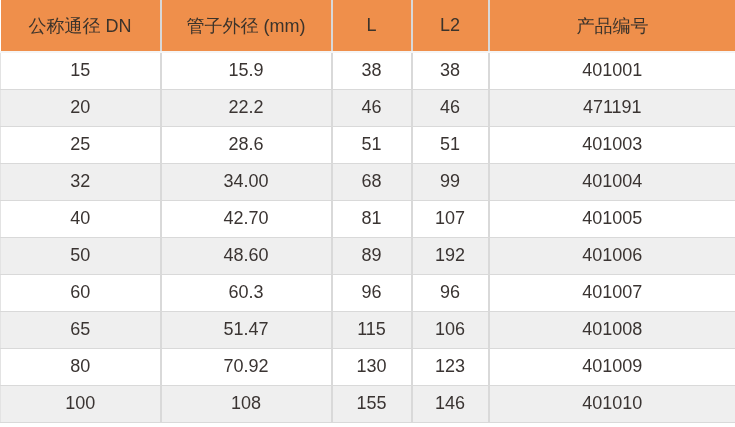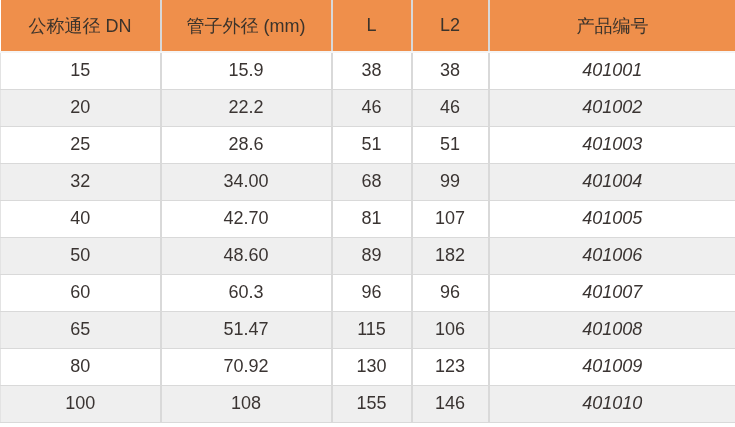--- a/index.html
+++ b/index.html
@@ -43,21 +43,21 @@
     height: 37px;
     color: #3A3432;
     font-size: 18px;
     text-align: center;
     vertical-align: middle;
     border-left: 2px solid #D9D9D9;
     border-bottom: 1px solid #D9D9D9;
     background: #ffffff;
   }
   table.spec-table tbody td:first-child { border-left: 1px solid #E3E3E3; }
-  table.spec-table tbody td:last-child  { border-right: 1px solid #E3E3E3; font-style: italic; }
+  table.spec-table tbody td:last-child  { border-right: 1px solid #E3E3E3; }
   table.spec-table tbody tr:nth-child(even) td { background: #EFEFEF; }
 </style>
 </head>
 <body>
 
 <div class="spec-table-wrap">
   <table class="spec-table">
     <colgroup>
       <col class="c1">
         <col class="c2">
@@ -80,21 +80,21 @@
           <td>15.9</td>
           <td>38</td>
           <td>38</td>
           <td>401001</td>
         </tr>
         <tr>
           <td>20</td>
           <td>22.2</td>
           <td>46</td>
           <td>46</td>
-          <td>401002</td>
+          <td>471191</td>
         </tr>
         <tr>
           <td>25</td>
           <td>28.6</td>
           <td>51</td>
           <td>51</td>
           <td>401003</td>
         </tr>
         <tr>
           <td>32</td>
@@ -107,21 +107,21 @@
           <td>40</td>
           <td>42.70</td>
           <td>81</td>
           <td>107</td>
           <td>401005</td>
         </tr>
         <tr>
           <td>50</td>
           <td>48.60</td>
           <td>89</td>
-          <td>182</td>
+          <td>192</td>
           <td>401006</td>
         </tr>
         <tr>
           <td>60</td>
           <td>60.3</td>
           <td>96</td>
           <td>96</td>
           <td>401007</td>
         </tr>
         <tr>

